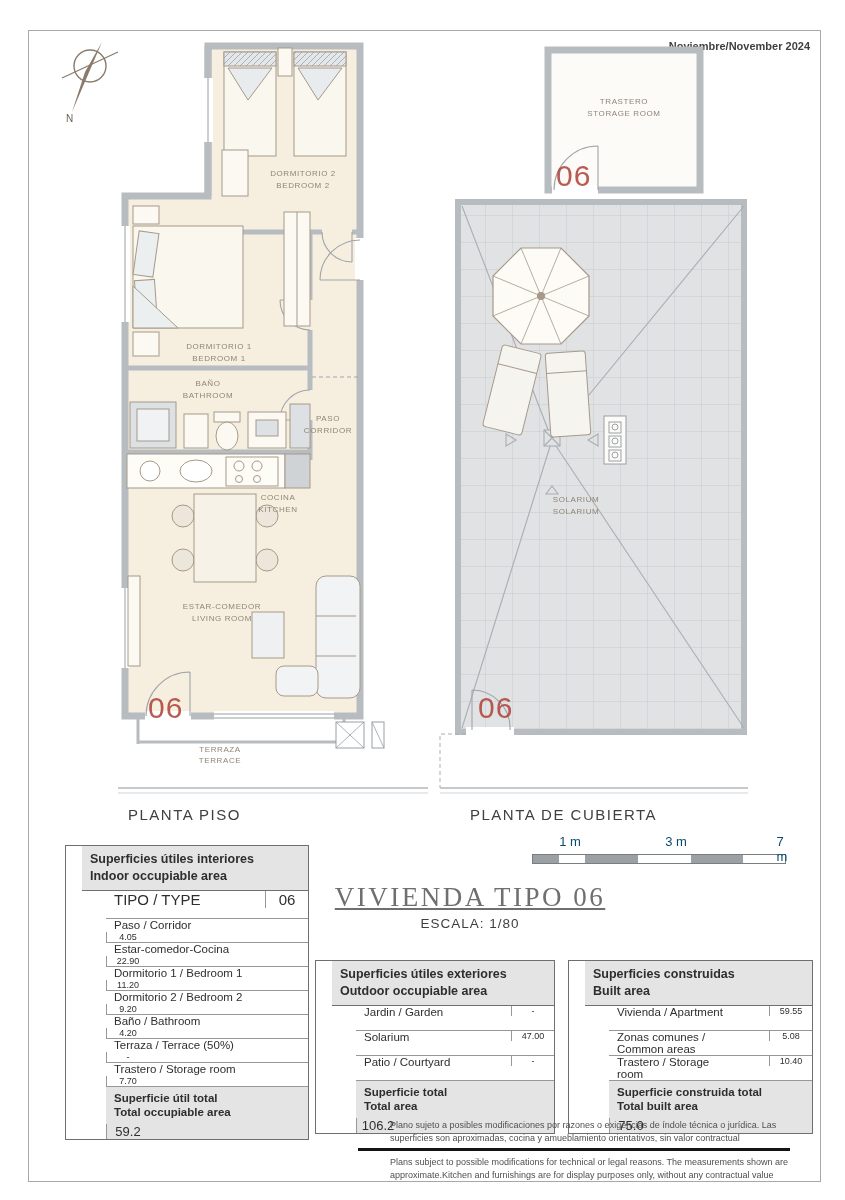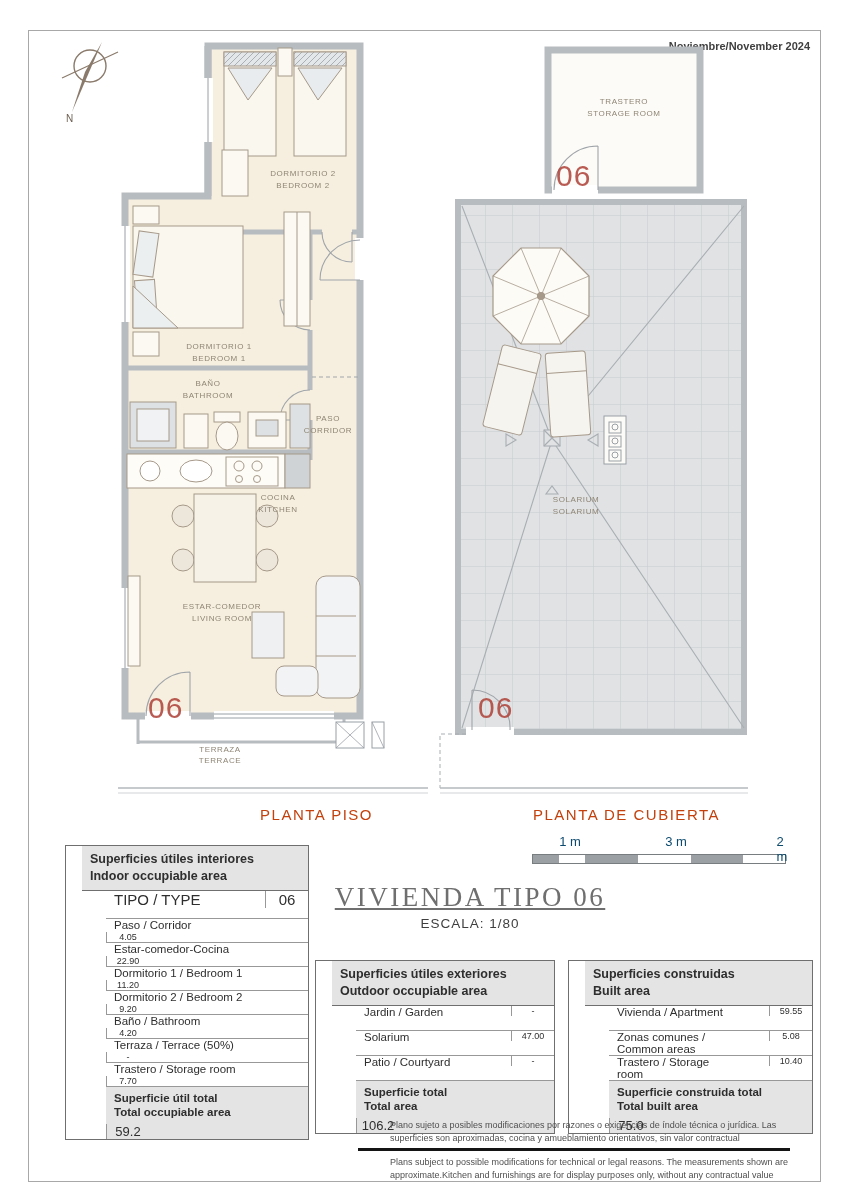--- a/index.html
+++ b/index.html
@@ -8,22 +8,22 @@
   .page-border{position:absolute;left:28px;top:30px;width:791px;height:1150px;
        border:1px solid #a8a8a8;}
   .date{position:absolute;left:640px;top:40px;width:170px;text-align:right;
        font-size:11px;font-weight:bold;color:#3f3f3f;}
   svg.plans{position:absolute;left:0;top:0;}
   .rl{font-size:8px;fill:#8f8575;letter-spacing:.6px;text-anchor:middle;
       font-family:"Liberation Sans",sans-serif;}
   .unit{font-size:30px;fill:#b0453c;letter-spacing:1px;opacity:.88;
       font-family:"Liberation Sans",sans-serif;}
   .ncap{font-size:10px;fill:#6d5f52;font-family:"Liberation Sans",sans-serif;}
-  .caption{position:absolute;font-size:15px;letter-spacing:1.5px;color:#c2410c;
-      text-align:right;}
+  .caption{position:absolute;font-size:15px;letter-spacing:1.5px;color:#404040;
+      text-align:left;}
   .title-block{position:absolute;left:300px;top:882px;width:340px;text-align:center;}
   .title-main{font-family:"Liberation Serif",serif;font-size:27px;font-weight:normal;
       letter-spacing:2.5px;color:#6f6f6f;margin:0;text-decoration:underline;}
   .title-scale{font-size:13.5px;color:#3f3f3f;letter-spacing:1px;margin-top:3px;}
   .scalebar{position:absolute;left:532px;top:834px;width:256px;}
   .scalebar .labels{position:relative;height:18px;font-size:13px;color:#0c4a6e;}
   .scalebar .labels span{position:absolute;transform:translateX(-50%);}
   .bar{display:flex;height:8px;border:1px solid #787d80;margin-top:2px;width:252px;}
   .bar i{display:block;height:100%;}
   .seg-g{background:#9aa0a4;} .seg-w{background:#ffffff;}
@@ -246,21 +246,21 @@
   </g>
 </svg>
 
 <div class="caption" style="left:128px;top:806px;width:245px;">PLANTA PISO</div>
 <div class="caption" style="left:470px;top:806px;width:250px;">PLANTA DE CUBIERTA</div>
 
 <div class="scalebar">
   <div class="labels">
     <span style="left:38px;">1 m</span>
     <span style="left:144px;">3 m</span>
-    <span style="left:250px;">2 m</span>
+    <span style="left:250px;">7 m</span>
   </div>
   <div class="bar">
     <i class="seg-g" style="width:26px"></i>
       <i class="seg-w" style="width:26px"></i>
     <i class="seg-g" style="width:53px"></i>
       <i class="seg-w" style="width:53px"></i>
     <i class="seg-g" style="width:52px"></i>
       <i class="seg-w" style="width:42px"></i>
   </div>
 </div>

